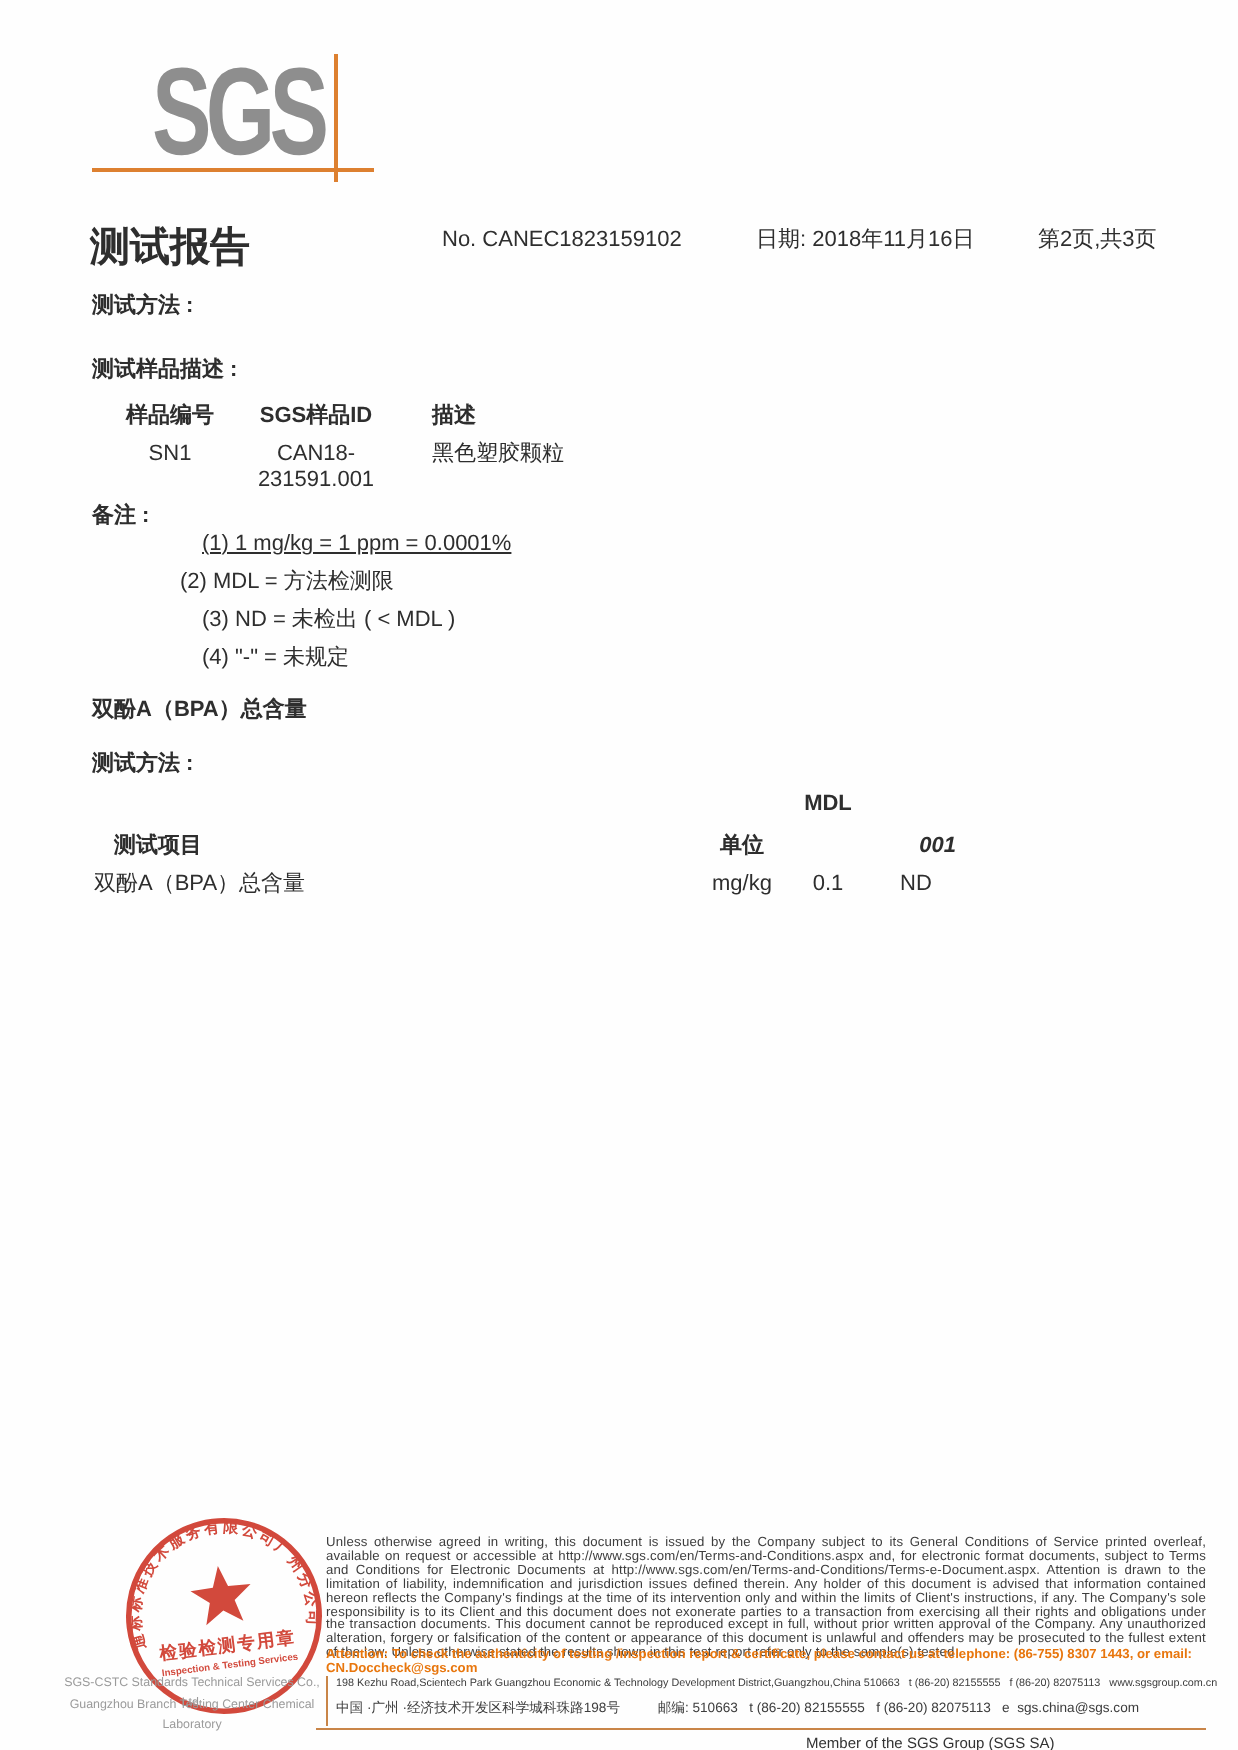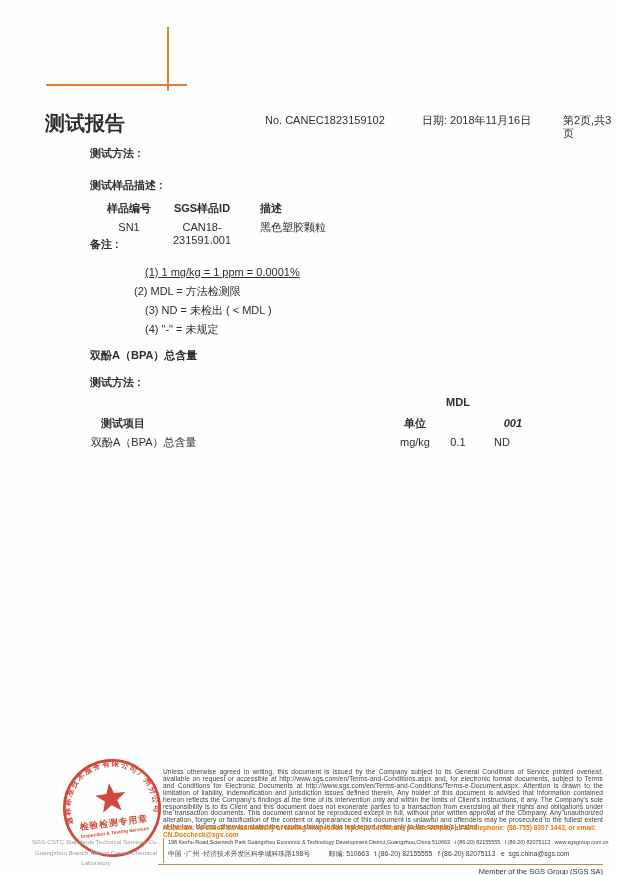--- a/index.html
+++ b/index.html
@@ -5,21 +5,21 @@
   * { margin:0; padding:0; box-sizing:border-box; }
   html,body { background:#e8e8e8; }
   body { font-family:"Liberation Sans","DejaVu Sans",sans-serif; }
   #page {
     position:relative; width:619px; height:875px; margin:0 auto;
     background:#fefefe; overflow:hidden; color:#2e2e2e;
   }
   .abs { position:absolute; }
   .b { font-weight:bold; }
   .u { }
-  .t11 { font-size:11px; line-height:13px;margin-left:44px; }
+  .t11 { font-size:11px; line-height:13px; }
   .center { text-align:center; }
 
   
   #logo-text {
     font-size:62px; font-weight:800; color:#8e8e8e; letter-spacing:-4px;
     line-height:58px; transform:scaleX(0.72); transform-origin:left center;
   }
   .logo-line { background:#dd8030; }
 
   
@@ -45,20 +45,23 @@
   .footer-vline,.footer-hline { background:#c98548; }
 
   
   #stamp { opacity:0.92; }
 </style>
 </head>
 <body>
 
 <div id="page">
 
+  <div class="abs" style="left:76px; top:28px;">
+    <div id="logo-text">SGS</div>
+  </div>
   <div class="abs logo-line" style="left:46px; top:84px; width:141px; height:2px;"></div>
   <div class="abs logo-line" style="left:167px; top:27px; width:2px; height:64px;"></div>
 
   <div class="abs" id="report-title" style="left:45px; top:110px;">测试报告</div>
   <div class="abs t11" style="left:221px; top:114px;">No. CANEC1823159102</div>
   <div class="abs t11" style="left:378px; top:114px;">日期: 2018年11月16日</div>
   <div class="abs t11" style="left:519px; top:114px;">第2页,共3页</div>
 
   <div class="abs t11 b" style="left:46px; top:147px;">测试方法 :</div>
 
@@ -66,21 +69,21 @@
 
   <div>
     <div class="abs t11 b colc" style="left:56px; top:202px; width:58px;">样品编号</div>
     <div class="abs t11 b colc" style="left:116px; top:202px; width:84px;">SGS样品ID</div>
     <div class="abs t11 b" style="left:216px; top:202px;">描述</div>
     <div class="abs t11 colc" style="left:56px; top:221px; width:58px;">SN1</div>
     <div class="abs t11 colc" style="left:116px; top:221px; width:84px;">CAN18-231591.001</div>
     <div class="abs t11" style="left:216px; top:221px;">黑色塑胶颗粒</div>
   </div>
 
-  <div class="abs t11 b" style="left:46px; top:238px;">备注 :</div>
+  <div class="abs t11 b" style="left:46px; top:252px;">备注 :</div>
   <div class="abs t11" style="left:101px; top:266px;text-decoration:underline;">(1) 1 mg/kg = 1 ppm = 0.0001%</div>
   <div class="abs t11" style="left:90px; top:285px;">(2) MDL = 方法检测限</div>
   <div class="abs t11" style="left:101px; top:304px;">(3) ND = 未检出 ( &lt; MDL )</div>
   <div class="abs t11" style="left:101px; top:323px;">(4) "-" = 未规定</div>
 
   <div class="abs t11 b u" style="left:46px; top:349px;">双酚A（BPA）总含量</div>
   <div class="abs t11 b" style="left:46px; top:376px;">测试方法 :</div>
 
   <div>
     <div class="abs t11 b u" style="left:57px; top:417px;">测试项目</div>
@@ -110,15 +113,15 @@
   </svg>
 
   <div class="abs center" id="company-line1" style="left:30px; top:837px; width:132px;">SGS-CSTC Standards Technical Services Co., Ltd.</div>
   <div class="abs center" id="company-line2" style="left:30px; top:848px; width:132px;">Guangzhou Branch Testing Center Chemical Laboratory</div>
 
   <div class="abs footer-vline" style="left:163px; top:838px; width:1px; height:25px;"></div>
   <div class="abs addr" style="left:168px; top:839px; font-size:5.4px;">198 Kezhu Road,Scientech Park Guangzhou Economic &amp; Technology Development District,Guangzhou,China 510663   t (86-20) 82155555   f (86-20) 82075113   www.sgsgroup.com.cn</div>
   <div class="abs addr" style="left:168px; top:849px; font-size:6.8px;">中国 ·广州 ·经济技术开发区科学城科珠路198号          邮编: 510663   t (86-20) 82155555   f (86-20) 82075113   e  sgs.china@sgs.com</div>
   <div class="abs footer-hline" style="left:158px; top:864px; width:445px; height:1px;"></div>
 
-  <div class="abs" id="member-line" style="left:403px; top:867px; width:200px; text-align:right;">Member of the SGS Group (SGS SA)</div>
+  <div class="abs" id="member-line" style="left:403px; top:867px; width:200px; ">Member of the SGS Group (SGS SA)</div>
 
 </div>
 
 </body></html>

